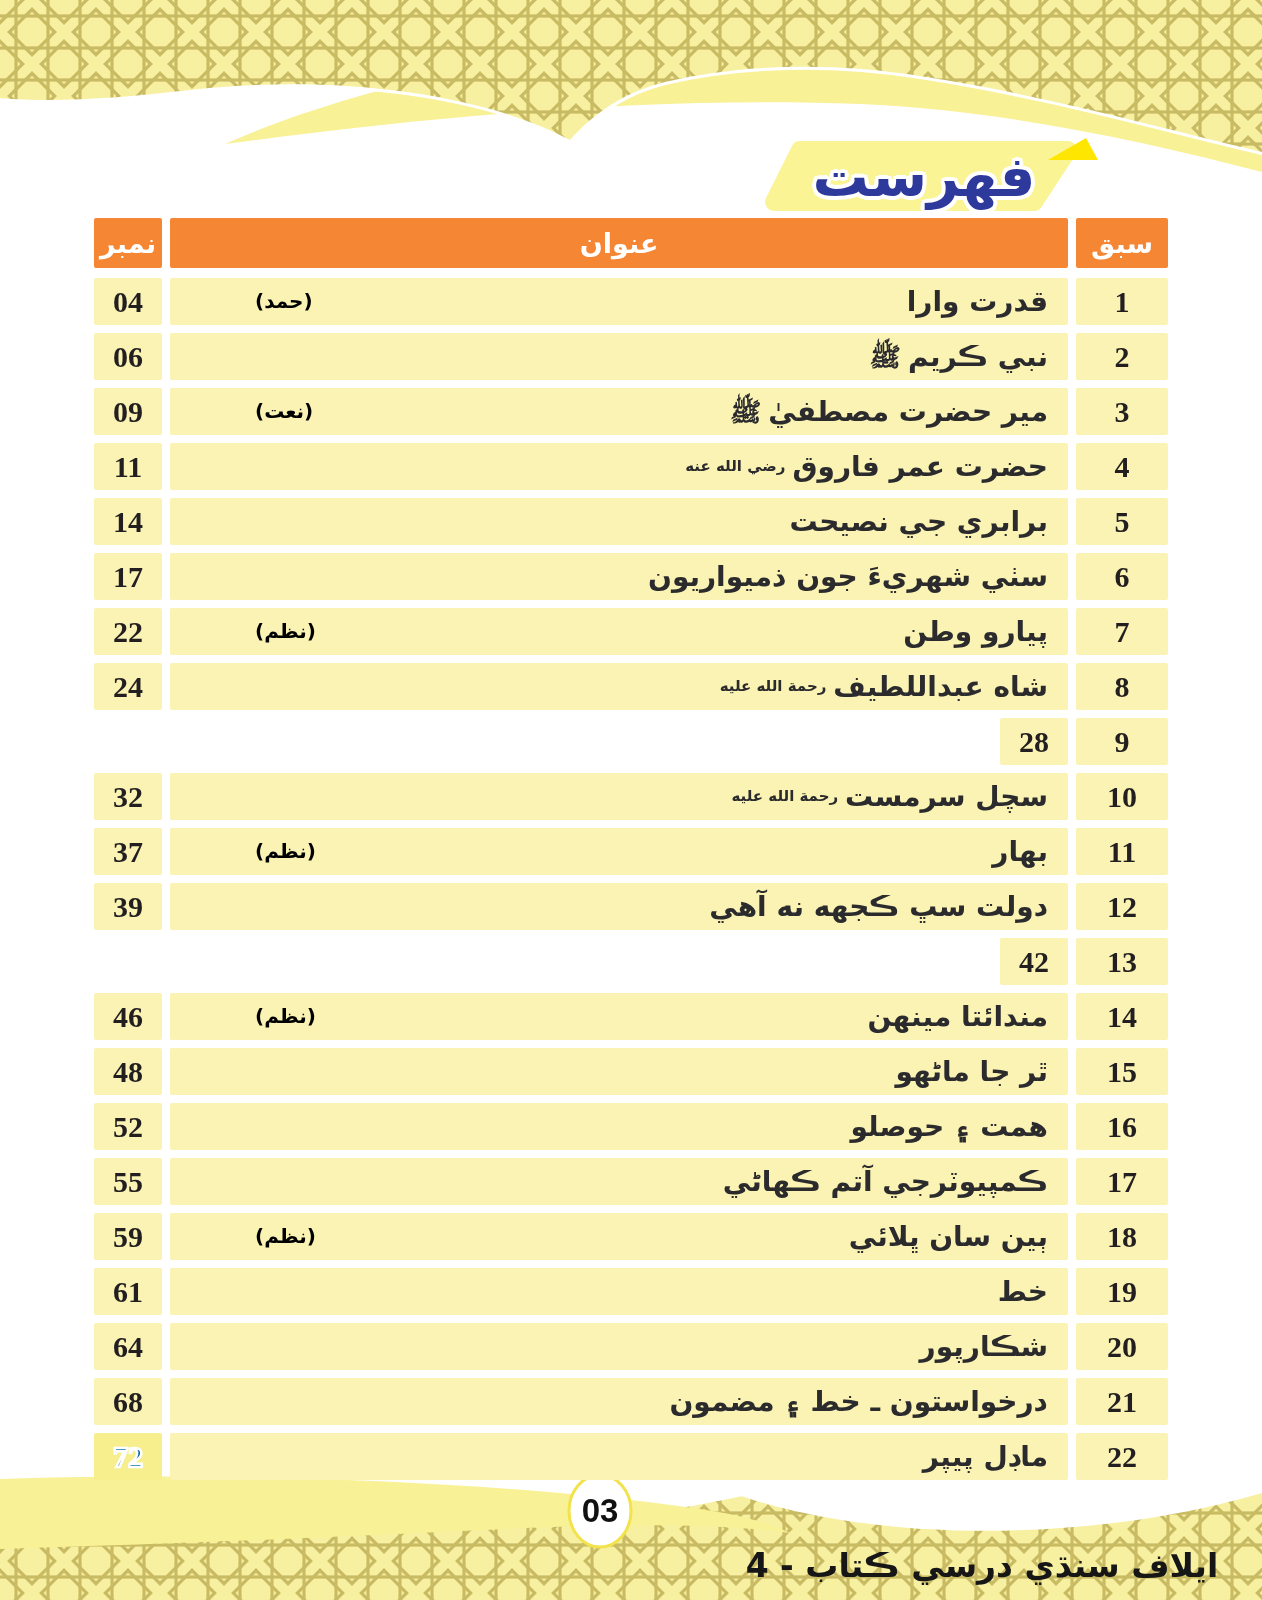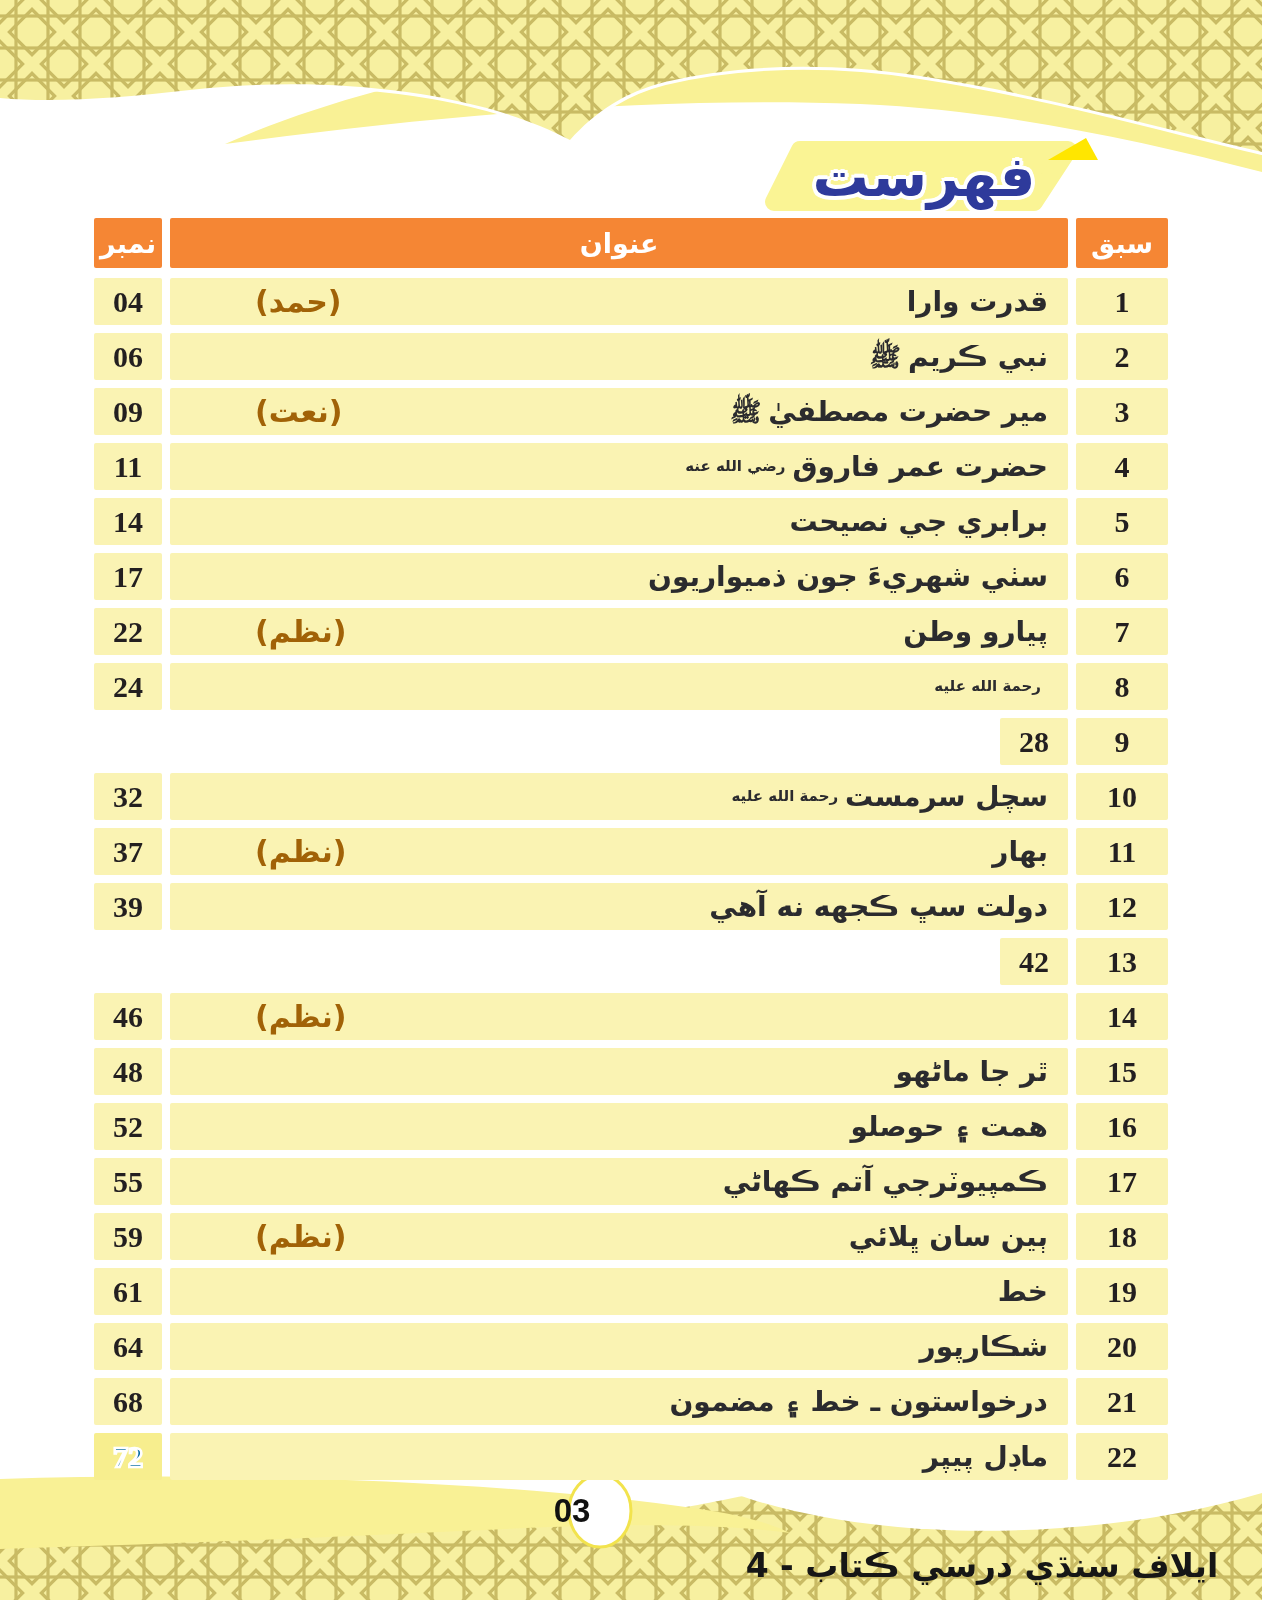--- a/index.html
+++ b/index.html
@@ -57,39 +57,39 @@
     font-size:28px;font-weight:700;color:#2b2b2e;line-height:47px;
     white-space:nowrap;
   }
   .honorific{
     font-size:15px;font-weight:700;color:#2b2b2e;
     margin-right:7px;align-self:center;line-height:1;
   }
   .honorific.big{font-size:26px;}
   .genre{
     position:absolute;left:85px;top:0;height:47px;line-height:47px;
-    font-size:30px;font-weight:700;color:#a16207;
+    font-size:20px;font-weight:700;color:#000000;
     direction:rtl;
   }
   .c-page.outlined{background:#f7ee8e;}
   .c-page.outlined .num{
     color:#0369a1;
     -webkit-text-stroke:2.5px #ffffff;
     text-shadow:0 0 1px #fff;
   }
 
   
   .book-title{
     position:absolute;right:80px;top:1542px;width:400px;height:46px;
     display:flex;align-items:center;justify-content:center;
     font-size:33px;font-weight:800;color:#161616;
     z-index:6;white-space:nowrap;
   }
   .page-badge-text{
-    position:absolute;left:541px;top:1487px;width:62px;height:48px;
+    position:absolute;left:569px;top:1487px;width:62px;height:48px;
     display:flex;align-items:center;justify-content:center;
     font-family:"Liberation Sans",sans-serif;
     font-size:33px;font-weight:800;color:#111111;z-index:7;
   }
 </style>
 </head>
 <body>
 
 <div class="page">
 
@@ -209,20 +209,21 @@
         <span class="genre">(نظم)</span>
       </div>
       <div class="cell c-page">
         <span class="num">22</span>
       </div>
     </div>
 
     <div class="row">
       <div class="cell c-lesson">8</div>
       <div class="cell c-title">
+        <span class="lesson-title">شاه عبداللطيف</span>
         <span class="honorific">رحمة الله عليه</span>
 
       </div>
       <div class="cell c-page">
         <span class="num">24</span>
       </div>
     </div>
 
     <div class="row">
       <div class="cell c-lesson">9</div>
@@ -269,20 +270,21 @@
     <div class="row">
       <div class="cell c-lesson">13</div>
       <div class="cell c-page">
         <span class="num">42</span>
       </div>
     </div>
 
     <div class="row">
       <div class="cell c-lesson">14</div>
       <div class="cell c-title">
+        <span class="lesson-title">مندائتا مينهن</span>
 
         <span class="genre">(نظم)</span>
       </div>
       <div class="cell c-page">
         <span class="num">46</span>
       </div>
     </div>
 
     <div class="row">
       <div class="cell c-lesson">15</div>

